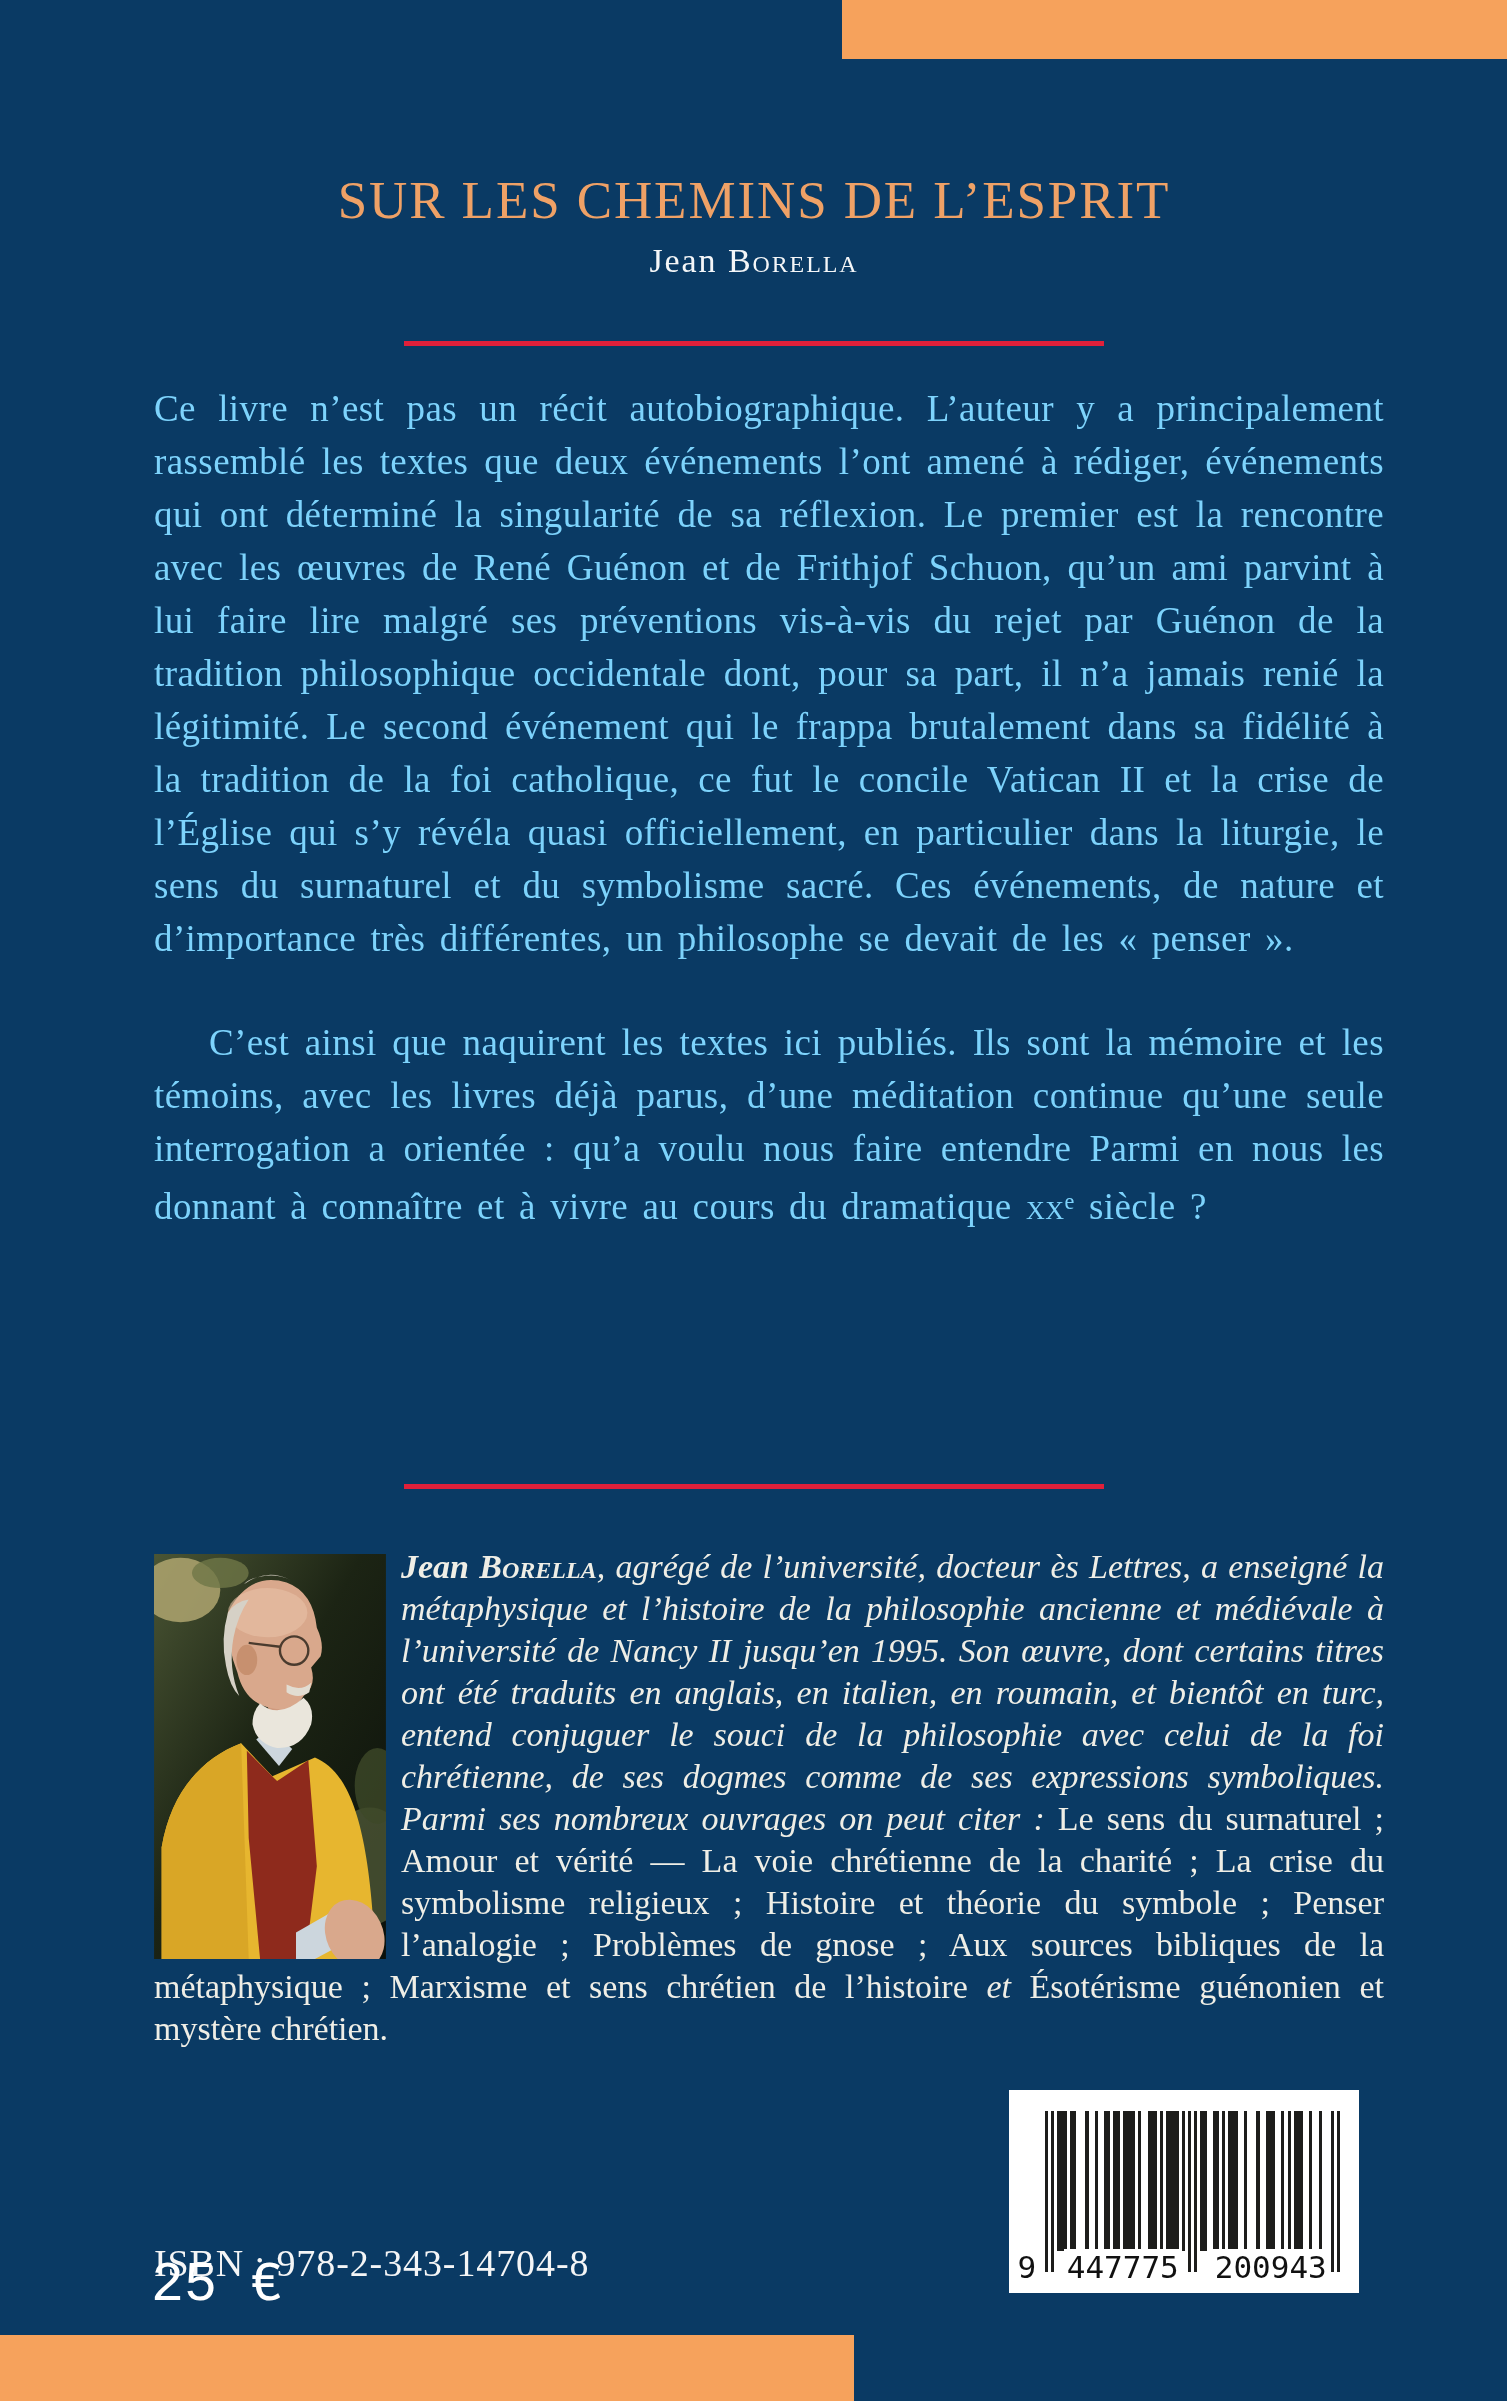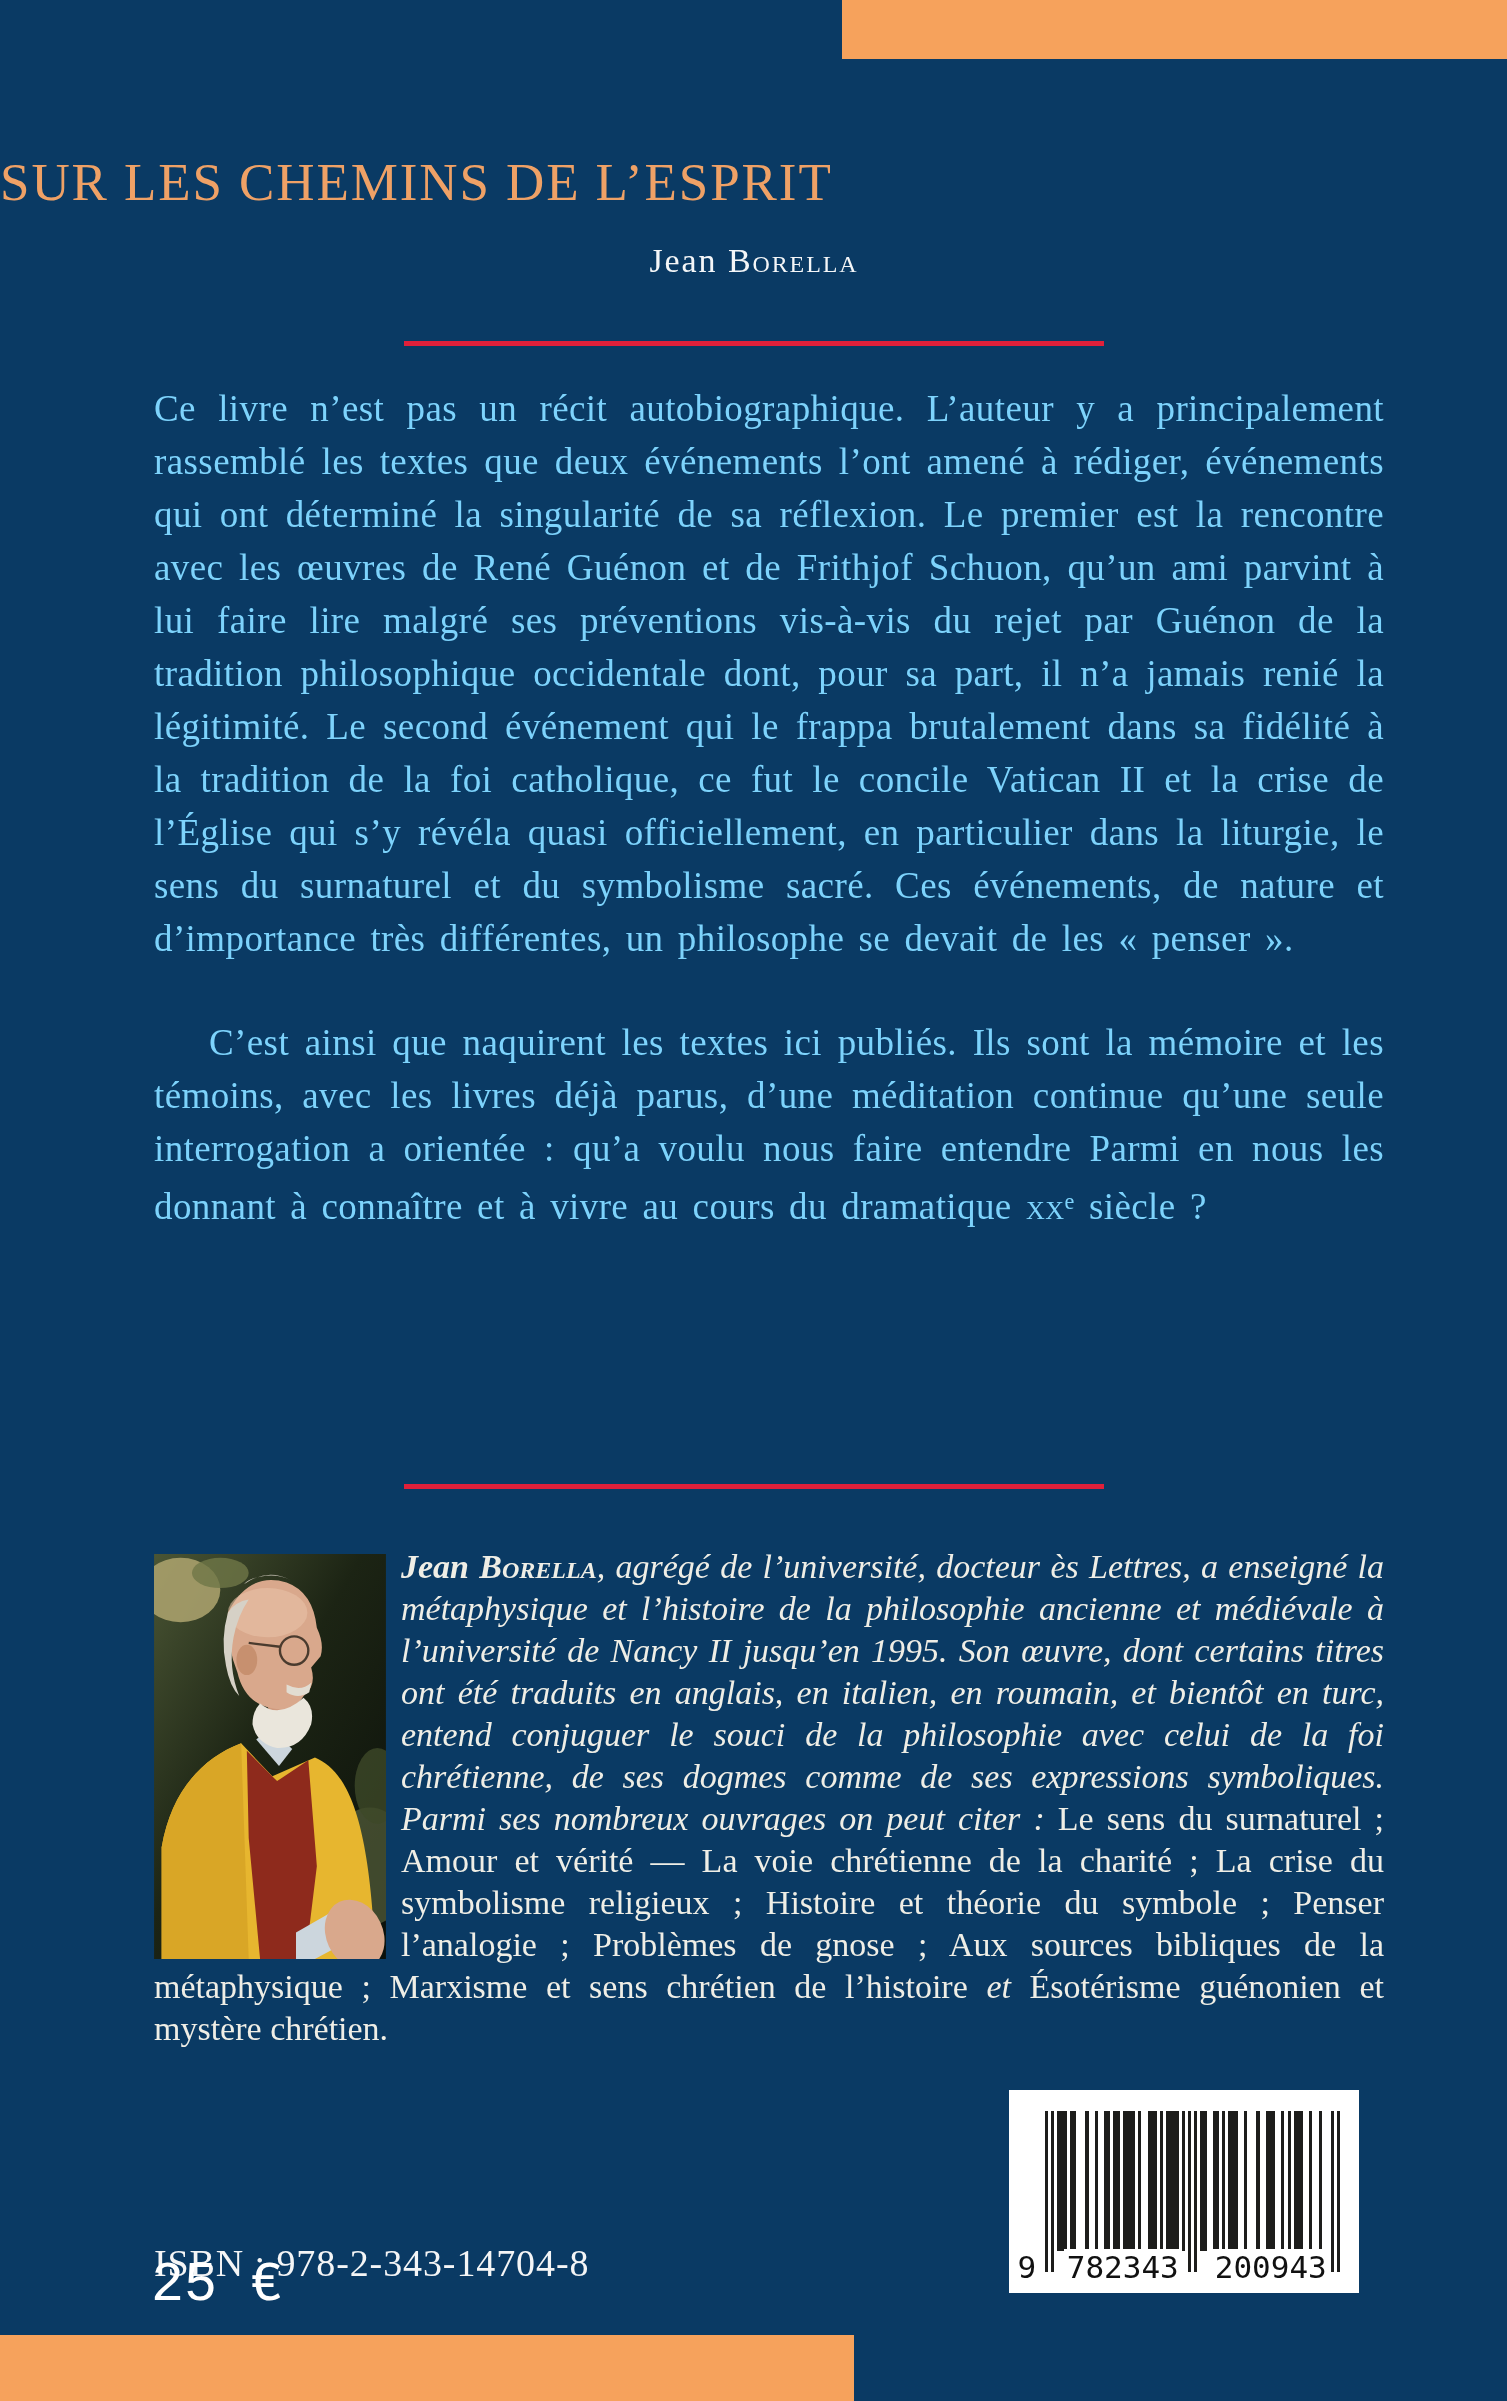--- a/index.html
+++ b/index.html
@@ -5,22 +5,22 @@
   html,body{margin:0;padding:0;background:#222;}
   .page{
     position:relative;width:1508px;height:2402px;overflow:hidden;
     background:#0a3a64;
     font-family:"Liberation Serif", serif;
   }
   .bar-top{position:absolute;top:0;left:842px;width:665px;height:59px;background:#f6a25c;}
   .bar-bottom{position:absolute;top:2335px;left:0;width:854px;height:67px;background:#f6a25c;}
 
   .title{
-    position:absolute;top:152px;left:0;width:100%;
-    text-align:left;color:#efa166;font-size:53px;letter-spacing:1.9px;white-space:nowrap;
+    position:absolute;top:170px;left:0;width:100%;
+    text-align:center;color:#efa166;font-size:53px;letter-spacing:1.9px;white-space:nowrap;
   }
   .author{
     position:absolute;top:242px;left:0;width:100%;
     text-align:center;color:#f4f6f8;font-size:34px;letter-spacing:1.9px;
   }
   .sc{font-variant:small-caps;}
   .rule{position:absolute;left:50%;transform:translateX(-50%);width:700px;height:4.7px;background:#e0203a;}
   .rule-top{top:341px;}
   .rule-bottom{top:1484px;}
 
@@ -211,19 +211,19 @@
         <div class="bar-on"></div>
         <div class="bar-off"></div>
         <div class="bar-off"></div>
         <div class="bar-off"></div>
         <div class="bar-on guard"></div>
         <div class="bar-off guard"></div>
         <div class="bar-on guard"></div>
       </div>
     <div class="digits">
       <span class="d-lead">9</span>
-      <span class="d-g1">782343</span>
+      <span class="d-g1">447775</span>
       <span class="d-g2">200943</span>
     </div>
   </div>
 
 </div>
 
 
 </body></html>

